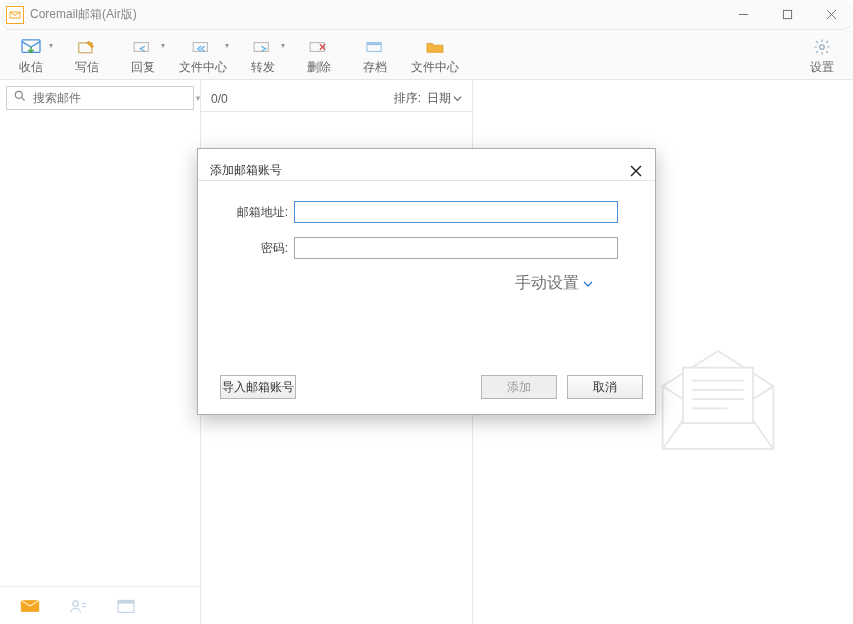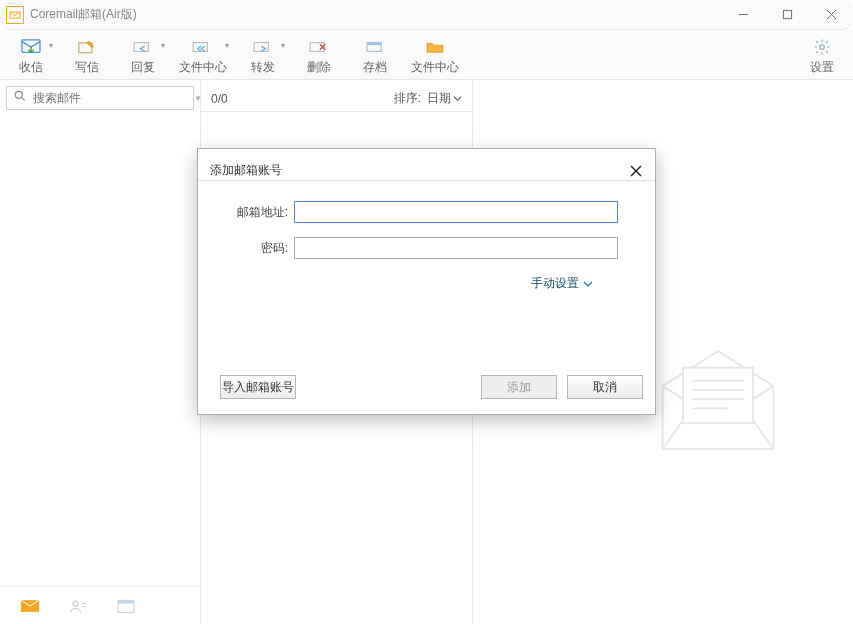--- a/index.html
+++ b/index.html
@@ -53,21 +53,21 @@
   .dlg-title { height:32px; display:flex; align-items:center; padding:12px 8px 0 12px; border-bottom:1px solid #e3e3e3; font-size:12px; color:#333; }
   .dlg-title .t { flex:1; }
   .dlg-title .close { width:22px; height:22px; display:flex; align-items:center; justify-content:center; cursor:pointer; color:#333; }
   .dlg-body { flex:1; position:relative; padding:20px 24px 0 0; }
   .frow { display:flex; align-items:center; margin-bottom:14px; }
   .frow .flabel { width:96px; text-align:right; font-size:12px; color:#444; padding-right:6px; }
   .frow input[type=text], .frow input[type=password] { width:324px; height:22px; font-size:12px; padding:0 4px; }
   #email-input { border:1px solid #4a90d9; outline:none; }
   #pwd-input { border:1px solid #a8a8a8; outline:none; }
   .manual { text-align:right; padding-right:38px; margin-top:6px; }
-  .manual a { color:#0c4a6e; font-size:12px; text-decoration:none; cursor:pointer; display:inline-flex; align-items:center; }
+  .manual a { color:#737373; font-size:16px; text-decoration:none; cursor:pointer; display:inline-flex; align-items:center; }
   .manual a svg { width:10px; height:10px; margin-left:4px; }
   .dlg-footer { height:44px; border-top:0; display:flex; align-items:center; padding:0 12px 10px 22px; }
   .btn { min-width:76px; height:24px; font-size:12px; display:flex; align-items:center; justify-content:center; border:1px solid #b5b5b5; background:linear-gradient(#fdfdfd,#ececec); cursor:pointer; color:#333; }
   .btn.disabled { color:#9a9a9a; background:#eee; cursor:default; }
   .btn + .btn { margin-left:10px; }
   .dlg-footer .spacer { flex:1; }
 </style>
 </head>
 <body>
 

